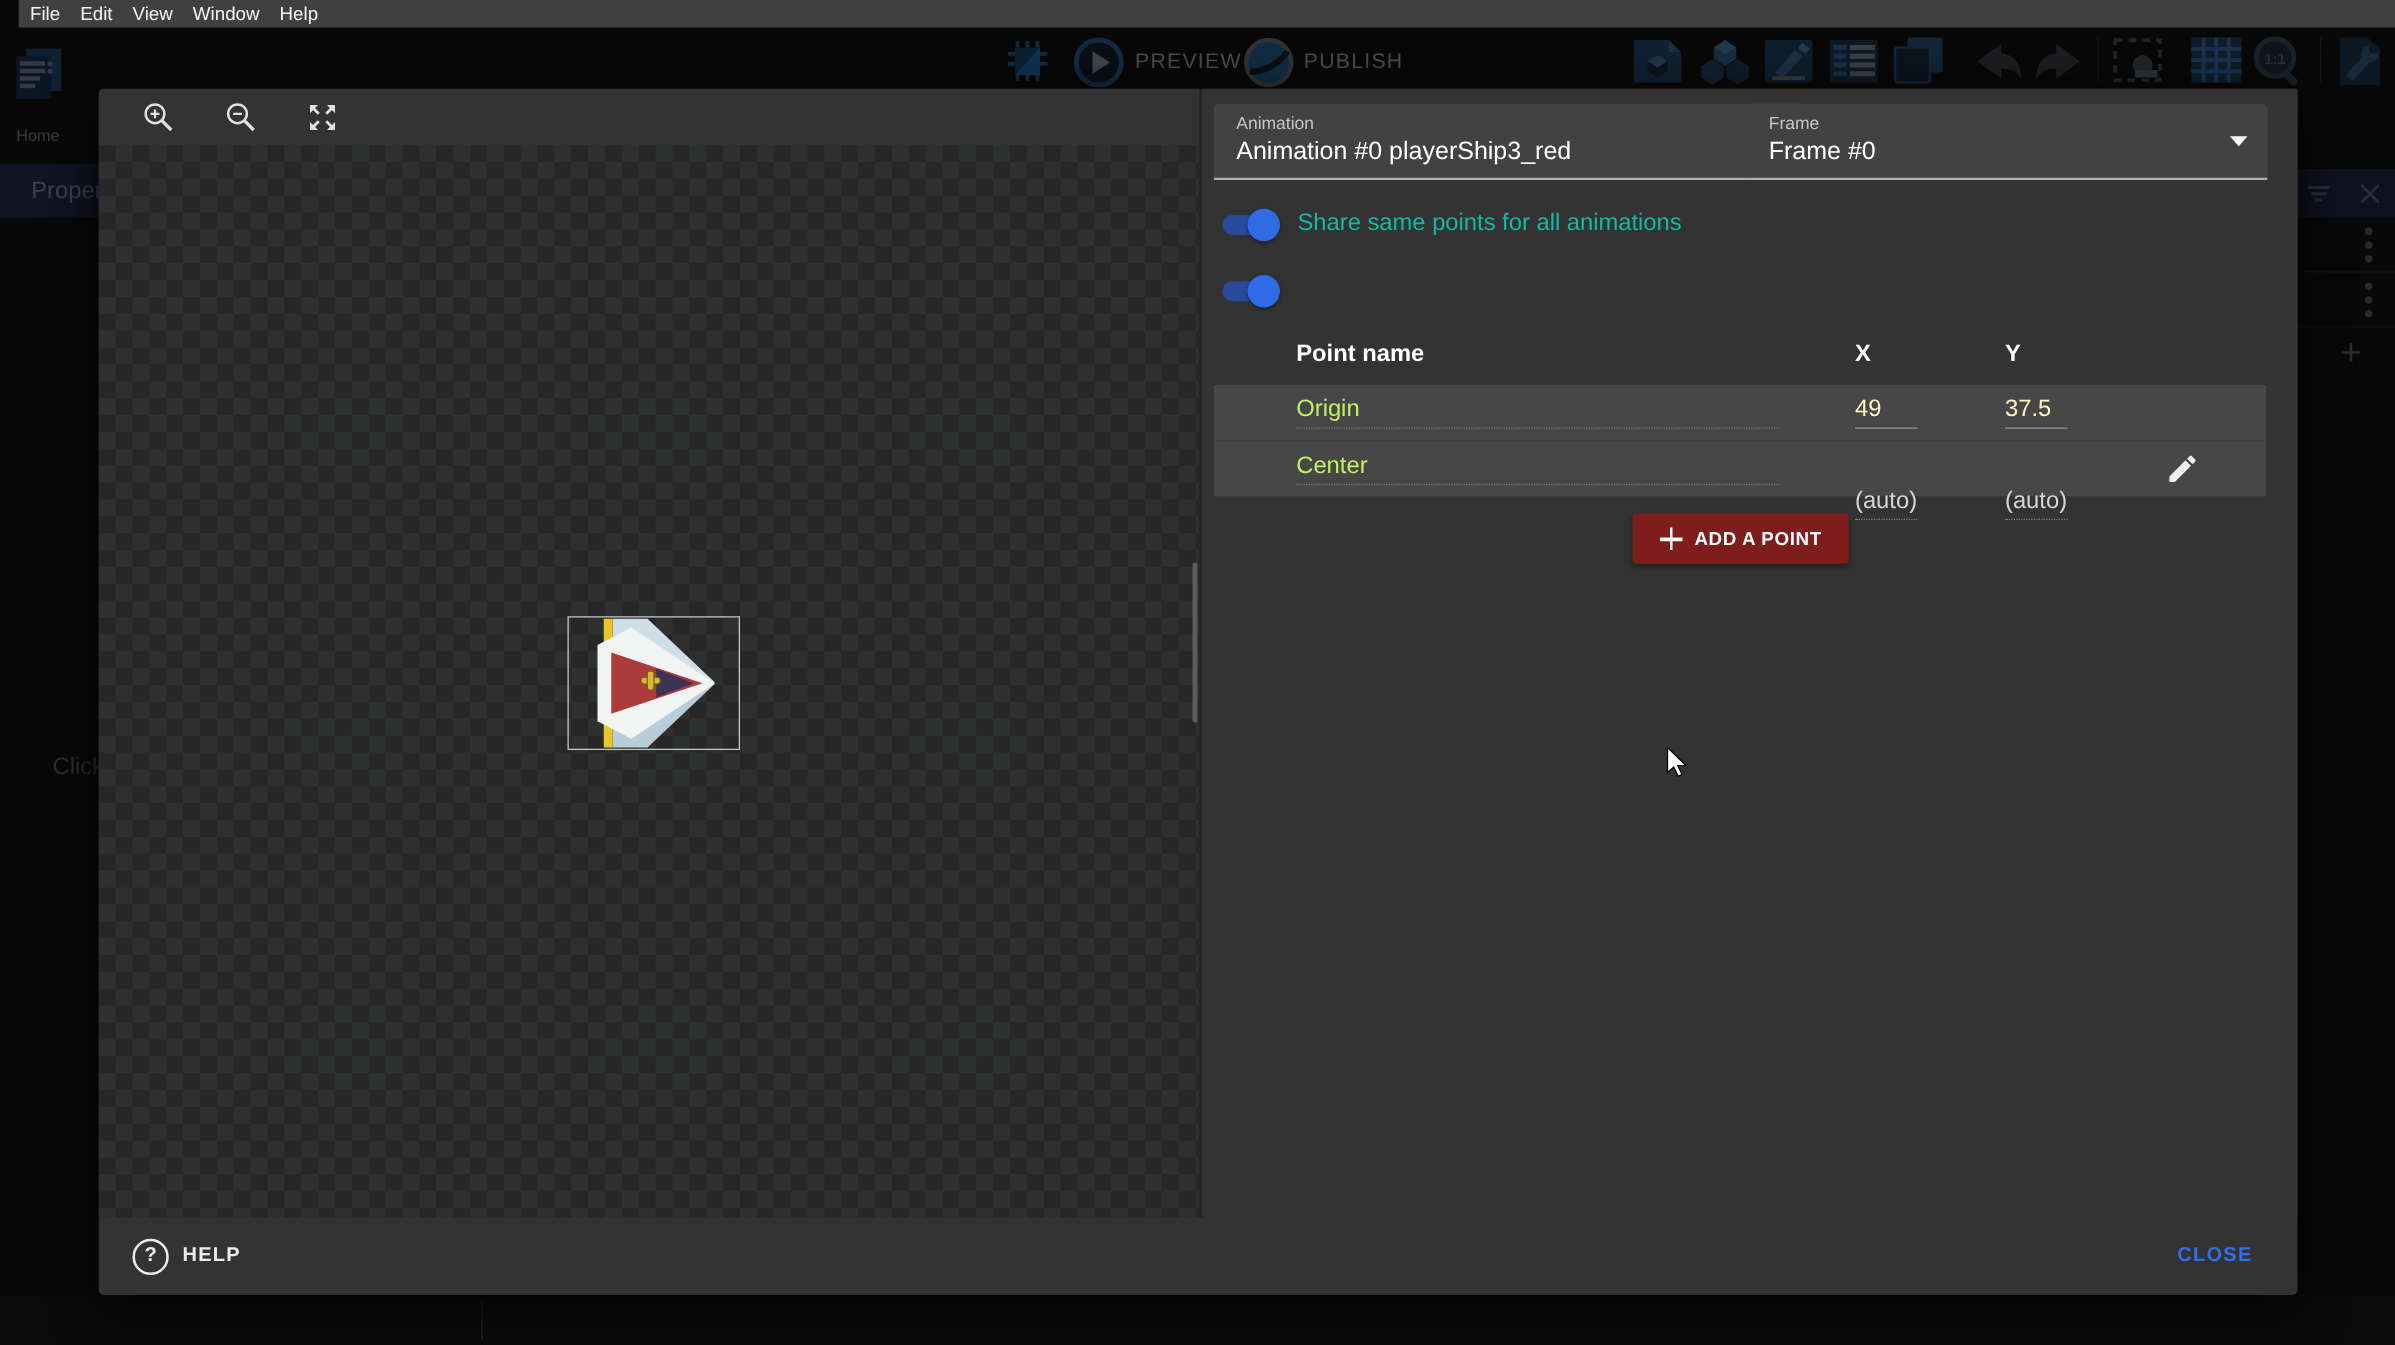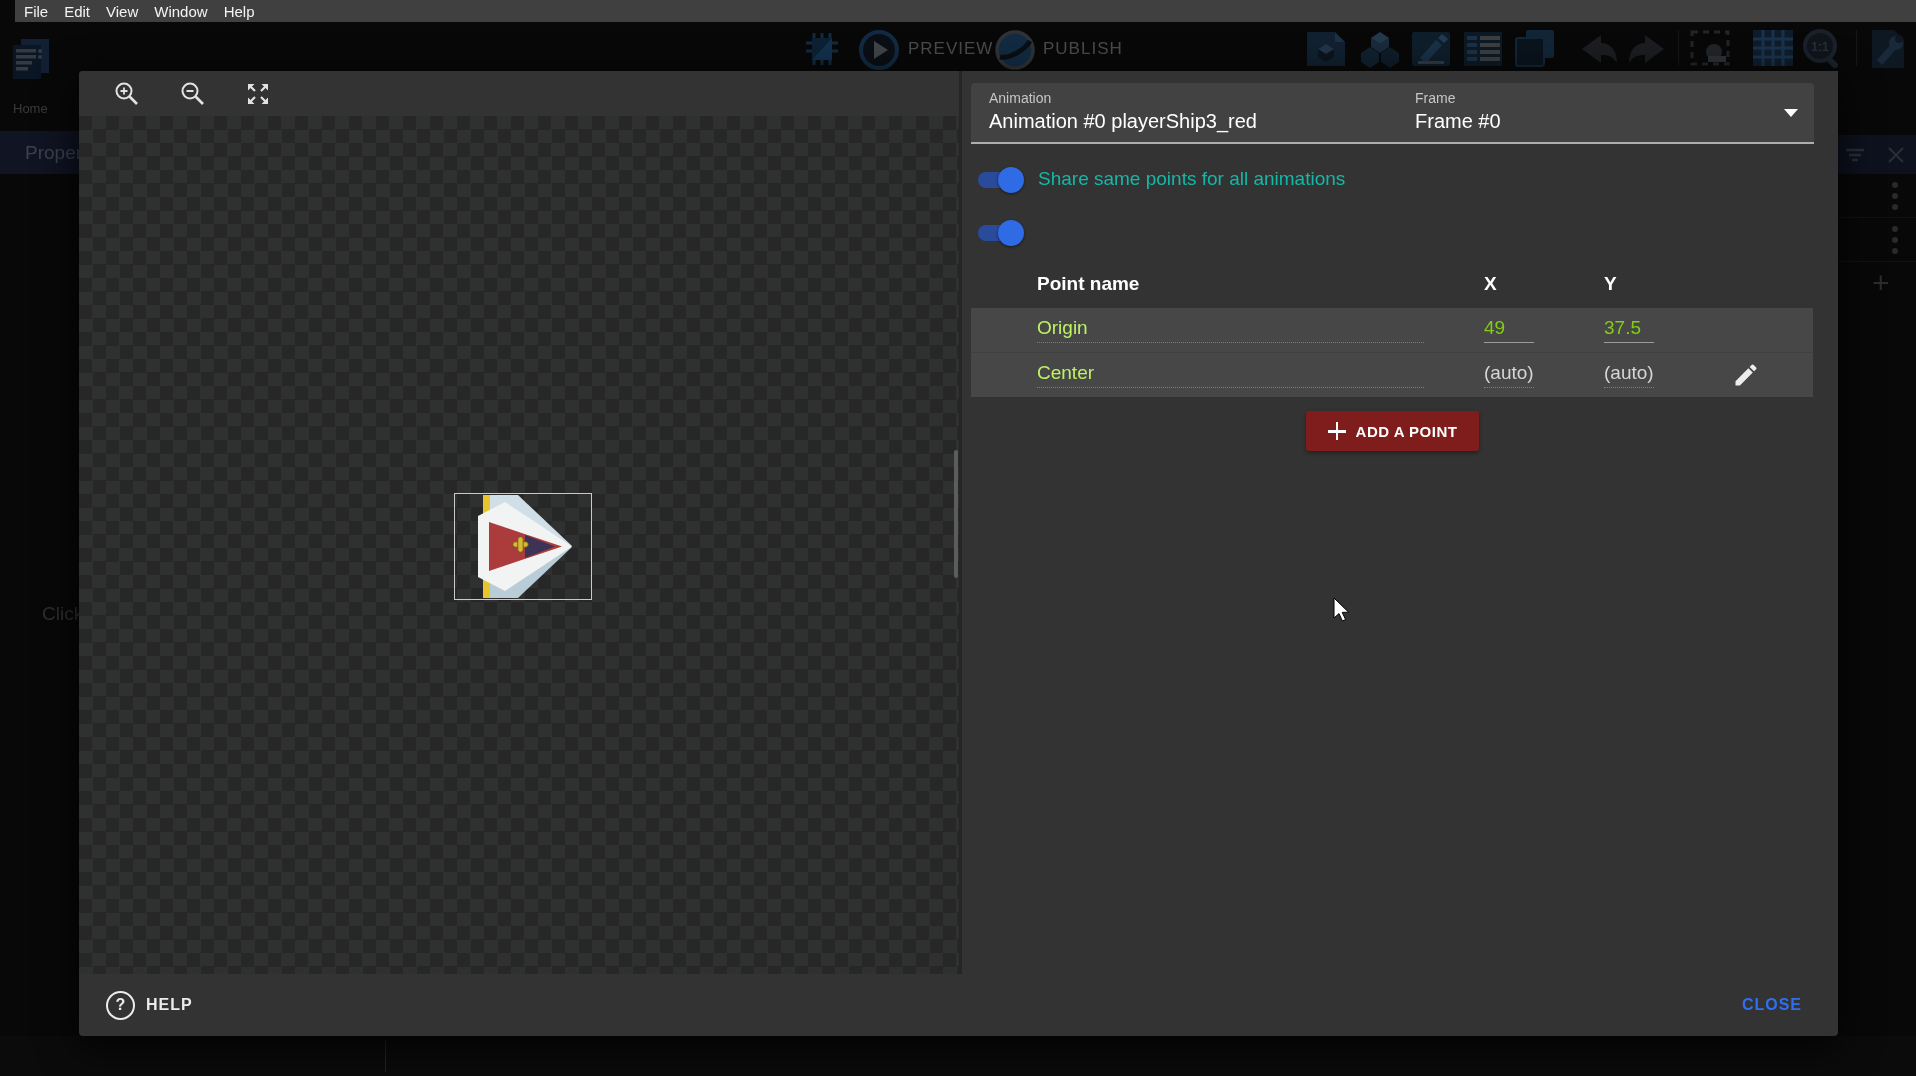--- a/index.html
+++ b/index.html
@@ -59,22 +59,22 @@
   .toggle-label{margin-left:17px;font-size:19px;color:#14b8a6;}
   .tbl-header{position:absolute;top:202px;left:9px;right:25px;height:26px;font-weight:bold;font-size:19px;color:#fff;}
   .tbl-header .c-name{position:absolute;left:66px;}
   .tbl-header .c-x{position:absolute;left:513px;}
   .tbl-header .c-y{position:absolute;left:633px;}
   .tbl-row{position:absolute;left:9px;right:25px;height:44px;background:#474747;font-size:19px;}
   .cell-name{position:absolute;left:66px;top:9px;width:387px;color:#bef264;
              border-bottom:1px dotted #7d7d7d;padding-bottom:3px;cursor:text;}
   .cell-x{position:absolute;left:513px;top:9px;width:50px;padding-bottom:3px;cursor:text;}
   .cell-y{position:absolute;left:633px;top:9px;width:50px;padding-bottom:3px;cursor:text;}
-  .v-live{color:#84cc16;border-bottom:1px solid #9a9a9a;}
-  .v-auto{color:#d6d6d6;border-bottom:1px dotted #7d7d7d;}
+  .v-live{color:#fef9c3;border-bottom:1px solid #9a9a9a;}
+  .v-auto{color:#d6d6d6;border-bottom:1px dotted #7d7d7d;margin-top:28px;}
   .row-edit{position:absolute;left:761px;top:8px;width:28px;height:28px;cursor:pointer;}
   .add-btn{position:absolute;left:344px;top:340px;width:173px;height:40px;background:#7f1d1d;border:none;
            border-radius:3px;color:#fff;font-size:15px;font-weight:bold;letter-spacing:.5px;cursor:pointer;
            display:flex;align-items:center;justify-content:center;gap:10px;box-shadow:0 2px 4px rgba(0,0,0,.4);
            font-family:"Liberation Sans",sans-serif;}
   .plus-ico{position:relative;width:18px;height:18px;}
   .plus-ico::before,.plus-ico::after{content:"";position:absolute;background:#fff;}
   .plus-ico::before{left:8px;top:0;width:2.5px;height:18px;}
   .plus-ico::after{left:0;top:8px;width:18px;height:2.5px;}
   .dlg-footer{height:62px;flex:none;display:flex;align-items:center;justify-content:space-between;

